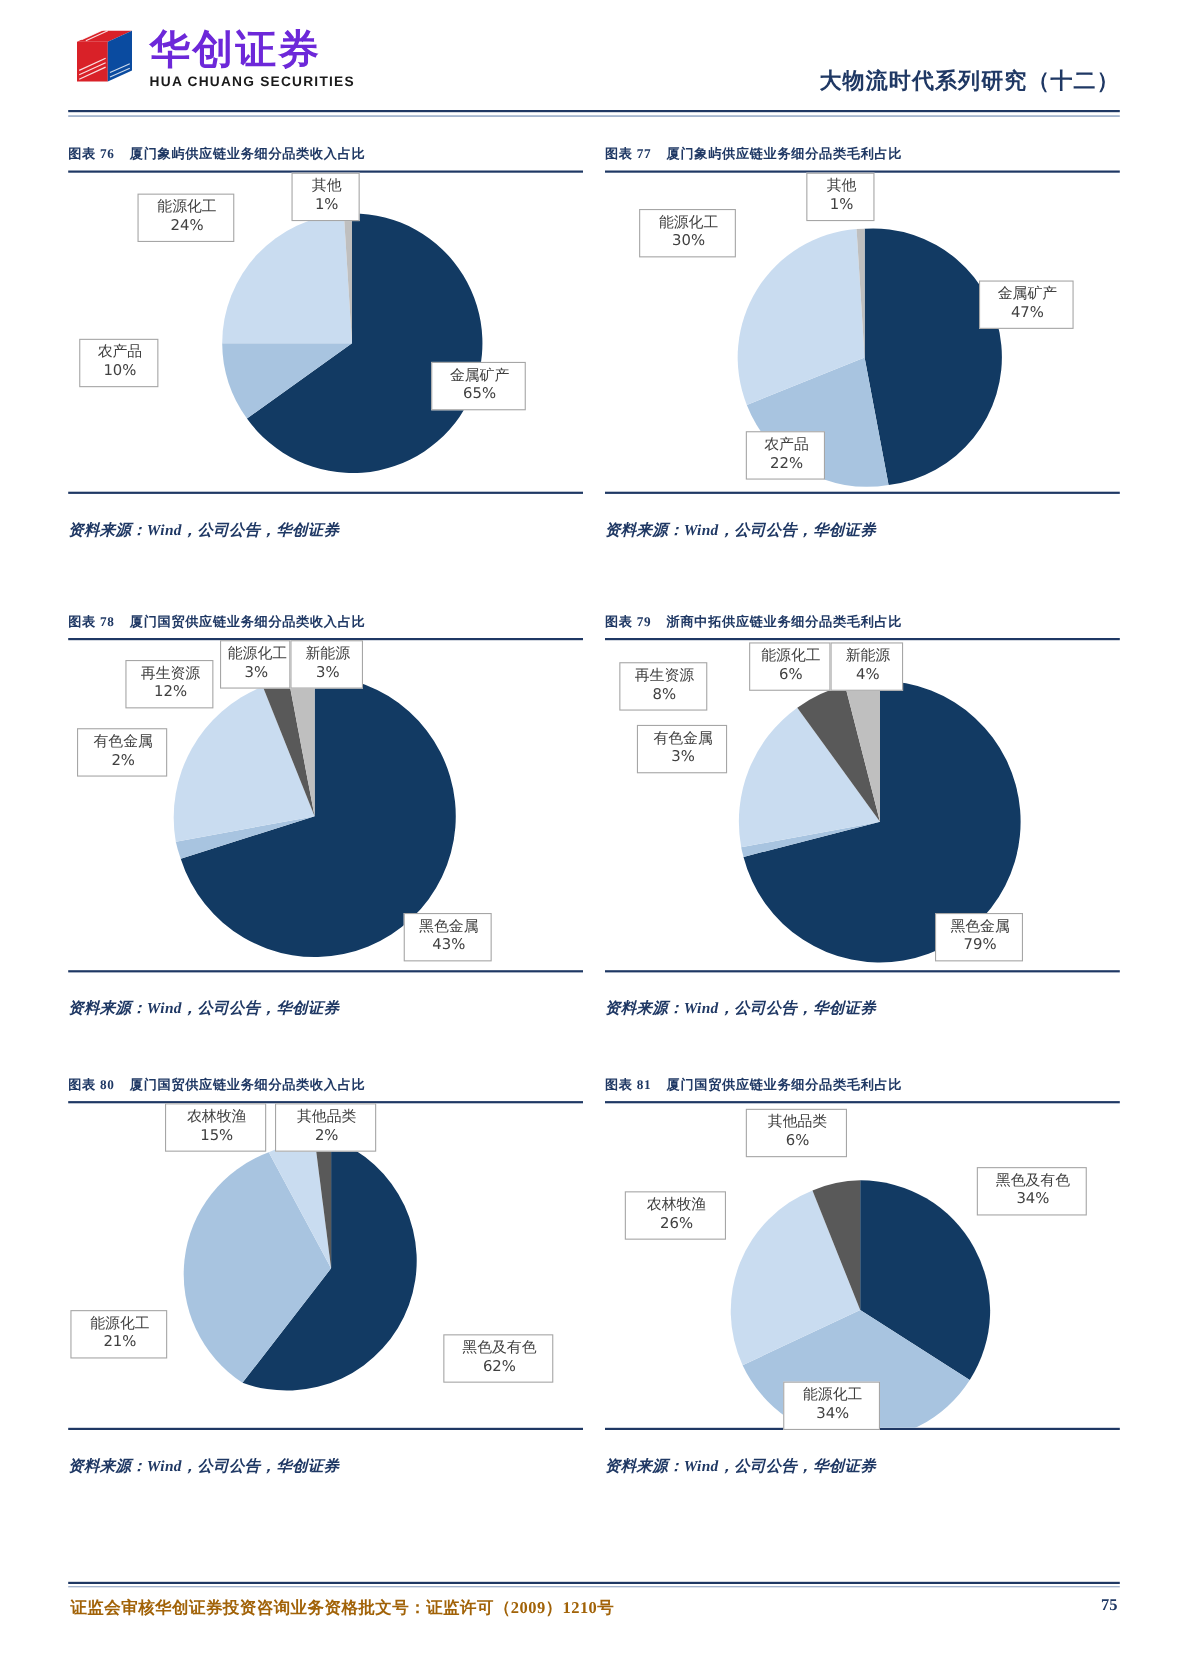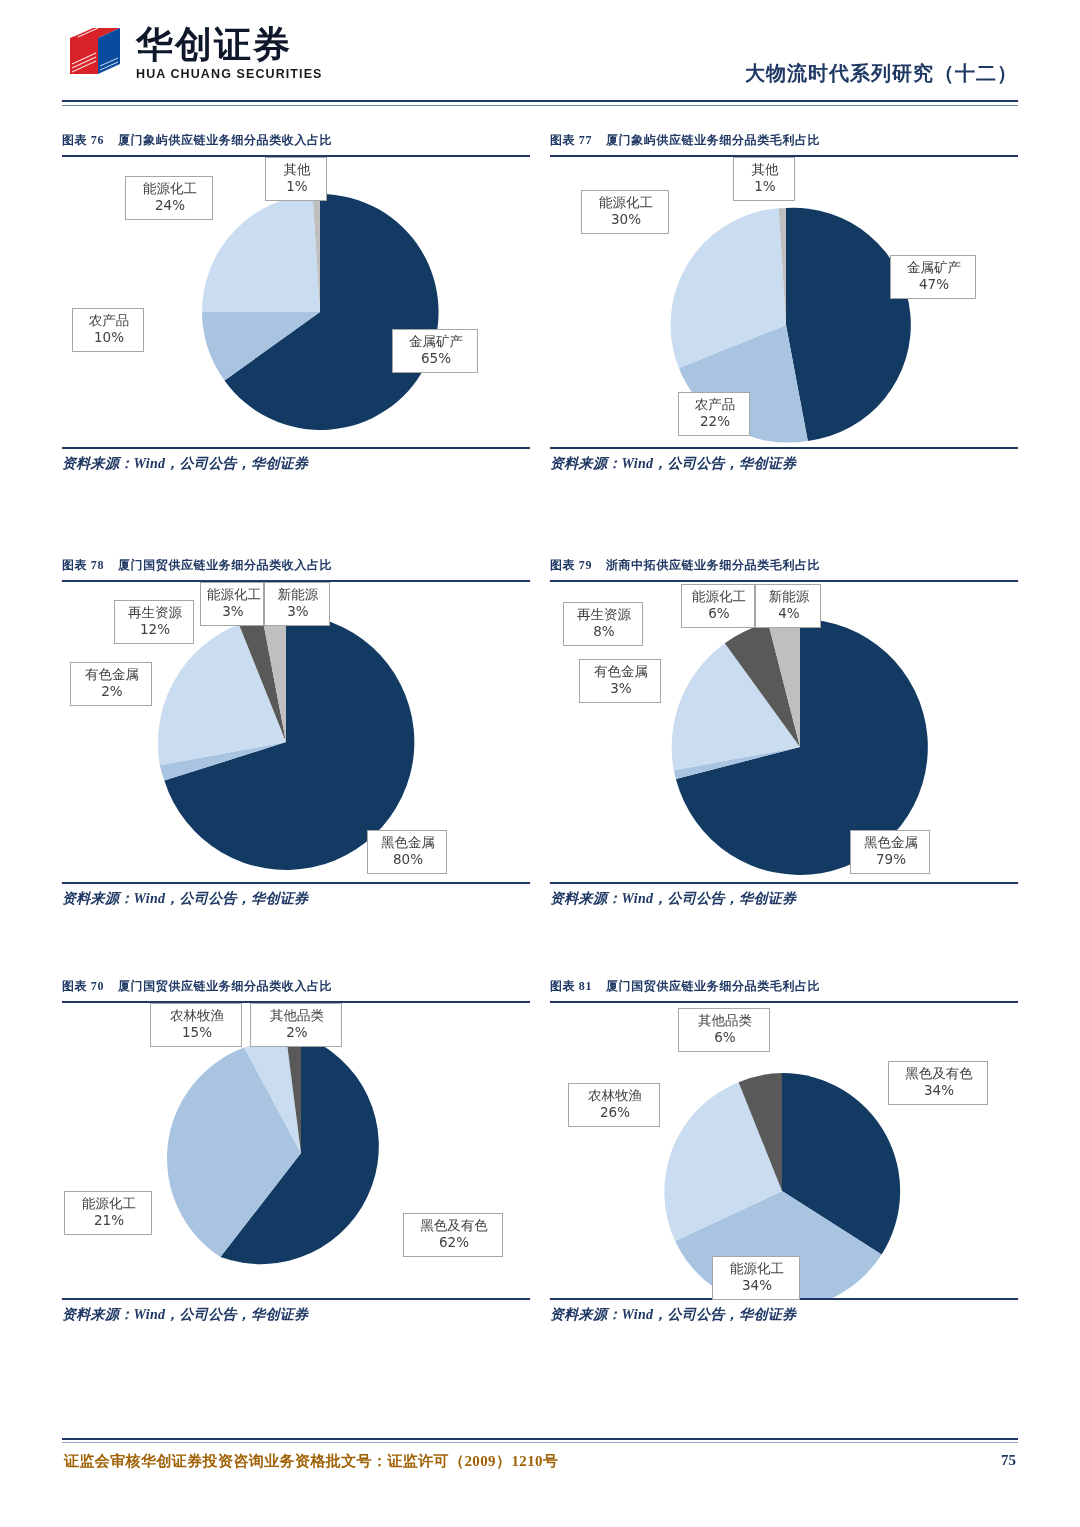--- a/index.html
+++ b/index.html
@@ -10,21 +10,21 @@
     position:relative;
     overflow:hidden;
   }
   .page{position:relative;width:1080px;height:1527px;}
 
   
   .header{position:absolute;left:0;top:0;width:1080px;height:105px;}
   .logo-wrap{position:absolute;left:66px;top:24px;display:flex;align-items:center;gap:12px;}
   .logo-mark{position:relative;width:58px;height:58px;}
   .logo-text{display:flex;flex-direction:column;line-height:1;}
-  .logo-cn{font-family:"DejaVu Sans","Liberation Sans",sans-serif;font-weight:bold;font-size:37px;letter-spacing:2px;color:#0f172a;}
+  .logo-cn{font-family:"DejaVu Sans","Liberation Sans",sans-serif;font-weight:bold;font-size:37px;letter-spacing:2px;color:#6d28d9;}
   .logo-en{font-family:"Liberation Sans",sans-serif;font-weight:bold;font-size:12.5px;letter-spacing:1.1px;color:#1a1a1a;margin-top:5px;}
   .header-title{
     position:absolute;right:62px;top:60px;
     font-family:"Liberation Serif","DejaVu Serif",serif;
     font-weight:bold;font-size:20px;color:#1f3864;letter-spacing:1px;text-align:center;
   }
   .header-rule{position:absolute;left:62px;top:100px;width:956px;height:0;border-top:2.5px solid #1f3864;}
   .header-rule2{position:absolute;left:62px;top:105px;width:956px;height:0;border-top:1px solid #6b86ae;}
 
   
@@ -38,21 +38,21 @@
   .fig-title{
     font-family:"Liberation Serif","DejaVu Serif",serif;
     font-weight:bold;font-size:12px;color:#1f3864;letter-spacing:.6px;
     white-space:nowrap;
   }
   .fig-title .num{margin-right:14px;}
   .fig-rule-top{margin-top:6px;border-top:2px solid #1f3864;}
   .fig-body{position:relative;height:290px;}
   .fig-rule-bot{border-top:2px solid #1f3864;}
   .fig-src{
-    margin-top:6px;font-size:14px;color:#1f3864;font-style:italic;font-weight:bold;
+    margin-top:24px;font-size:14px;color:#1f3864;font-style:italic;font-weight:bold;
     font-family:"Liberation Serif",serif;letter-spacing:.3px;
   }
 
   
   .pie-svg{position:absolute;left:0;top:0;}
   .callout{
     position:absolute;
     border:1px solid #a6a6a6;
     background:#ffffff;
     font-family:"DejaVu Sans","Liberation Sans",sans-serif;
@@ -203,21 +203,21 @@
       <div class="callout" style="left:52px;top:18px;width:80px;">
         <span>再生资源</span>
         <span class="pct">12%</span>
       </div>
       <div class="callout" style="left:8px;top:80px;width:82px;">
         <span>有色金属</span>
         <span class="pct">2%</span>
       </div>
       <div class="callout" style="left:305px;top:248px;width:80px;">
         <span>黑色金属</span>
-        <span class="pct">80%</span>
+        <span class="pct">43%</span>
       </div>
     </div>
     <div class="fig-rule-bot"></div>
     <div class="fig-src">资料来源：Wind，公司公告，华创证券</div>
   </div>
 
   <div class="fig" style="left:550px;top:557px;">
     <div class="fig-title">
       <span class="num">图表 79</span><span>浙商中拓供应链业务细分品类毛利占比</span>
     </div>
@@ -255,21 +255,21 @@
         <span>黑色金属</span>
         <span class="pct">79%</span>
       </div>
     </div>
     <div class="fig-rule-bot"></div>
     <div class="fig-src">资料来源：Wind，公司公告，华创证券</div>
   </div>
 
   <div class="fig" style="left:62px;top:978px;">
     <div class="fig-title">
-      <span class="num">图表 70</span><span>厦门国贸供应链业务细分品类收入占比</span>
+      <span class="num">图表 80</span><span>厦门国贸供应链业务细分品类收入占比</span>
     </div>
     <div class="fig-rule-top"></div>
     <div class="fig-body" style="height:295px;">
       <svg class="pie-svg" width="468" height="295" viewBox="0 0 468 295">
 
         <path d="M239,150 L239,32 A118,118 0 1,1 158.4,254.1 Z" fill="#123a63"></path>
 
         <path d="M239,150 L158.4,254.1 A118,118 0 0,1 182.3,44.6 Z" fill="#a8c4e0"></path>
 
         <path d="M239,150 L182.3,44.6 A118,118 0 0,1 224.2,33.9 Z" fill="#c9dcf0"></path>

